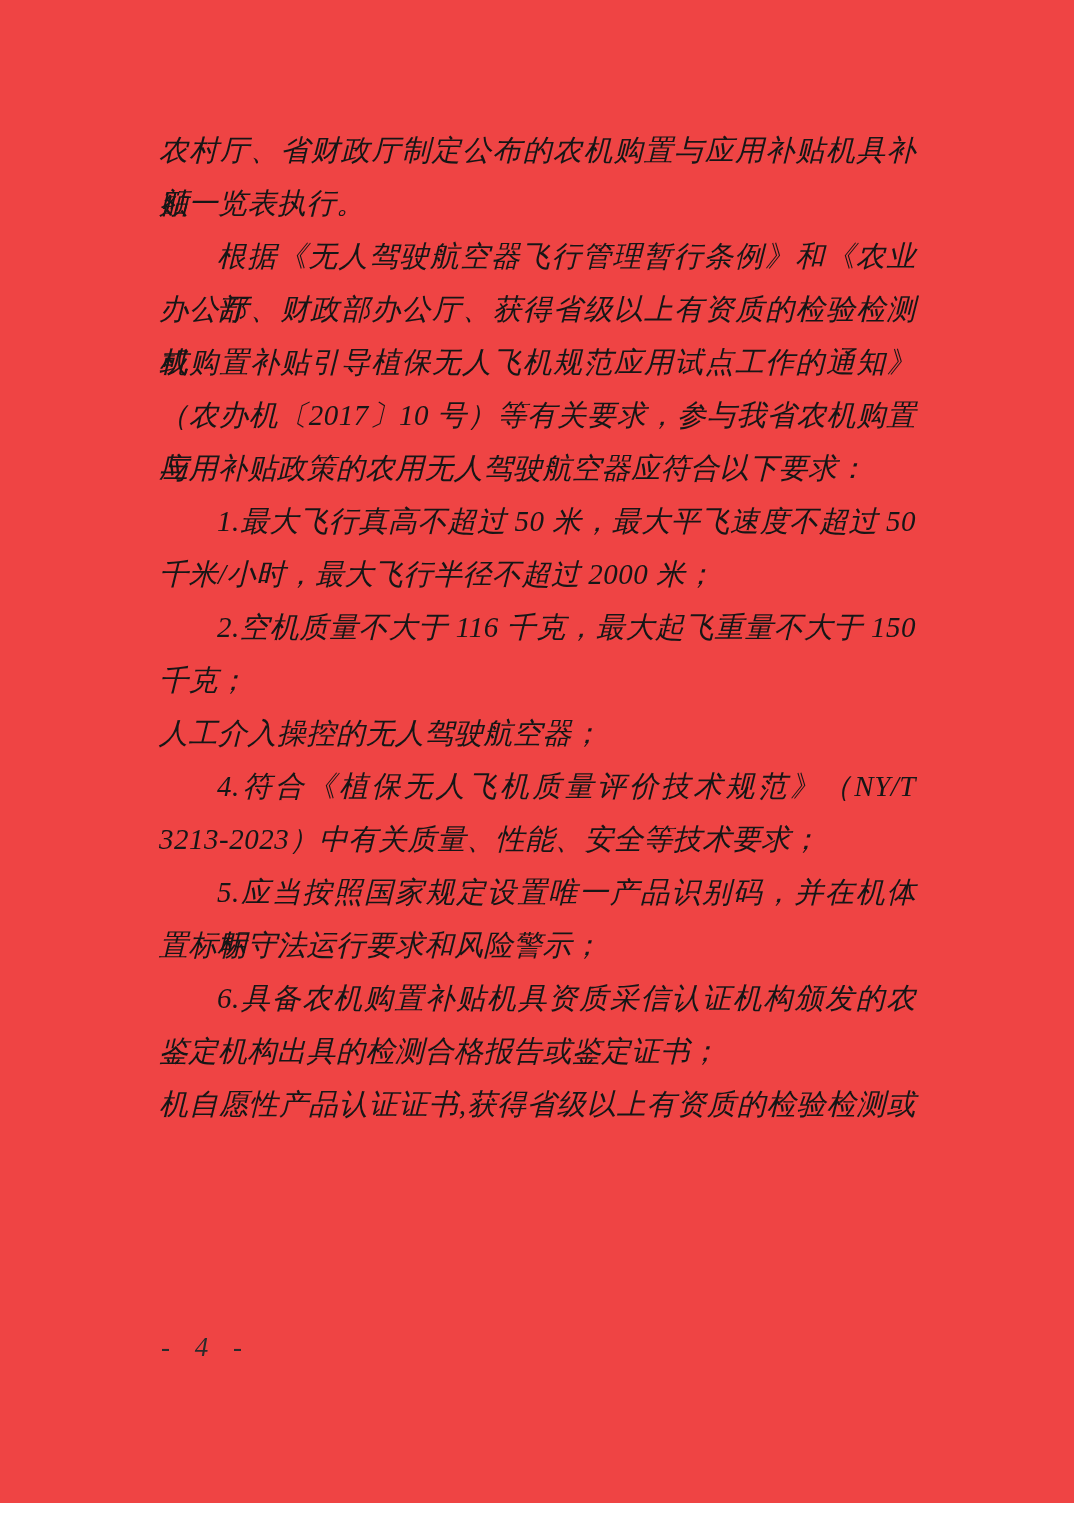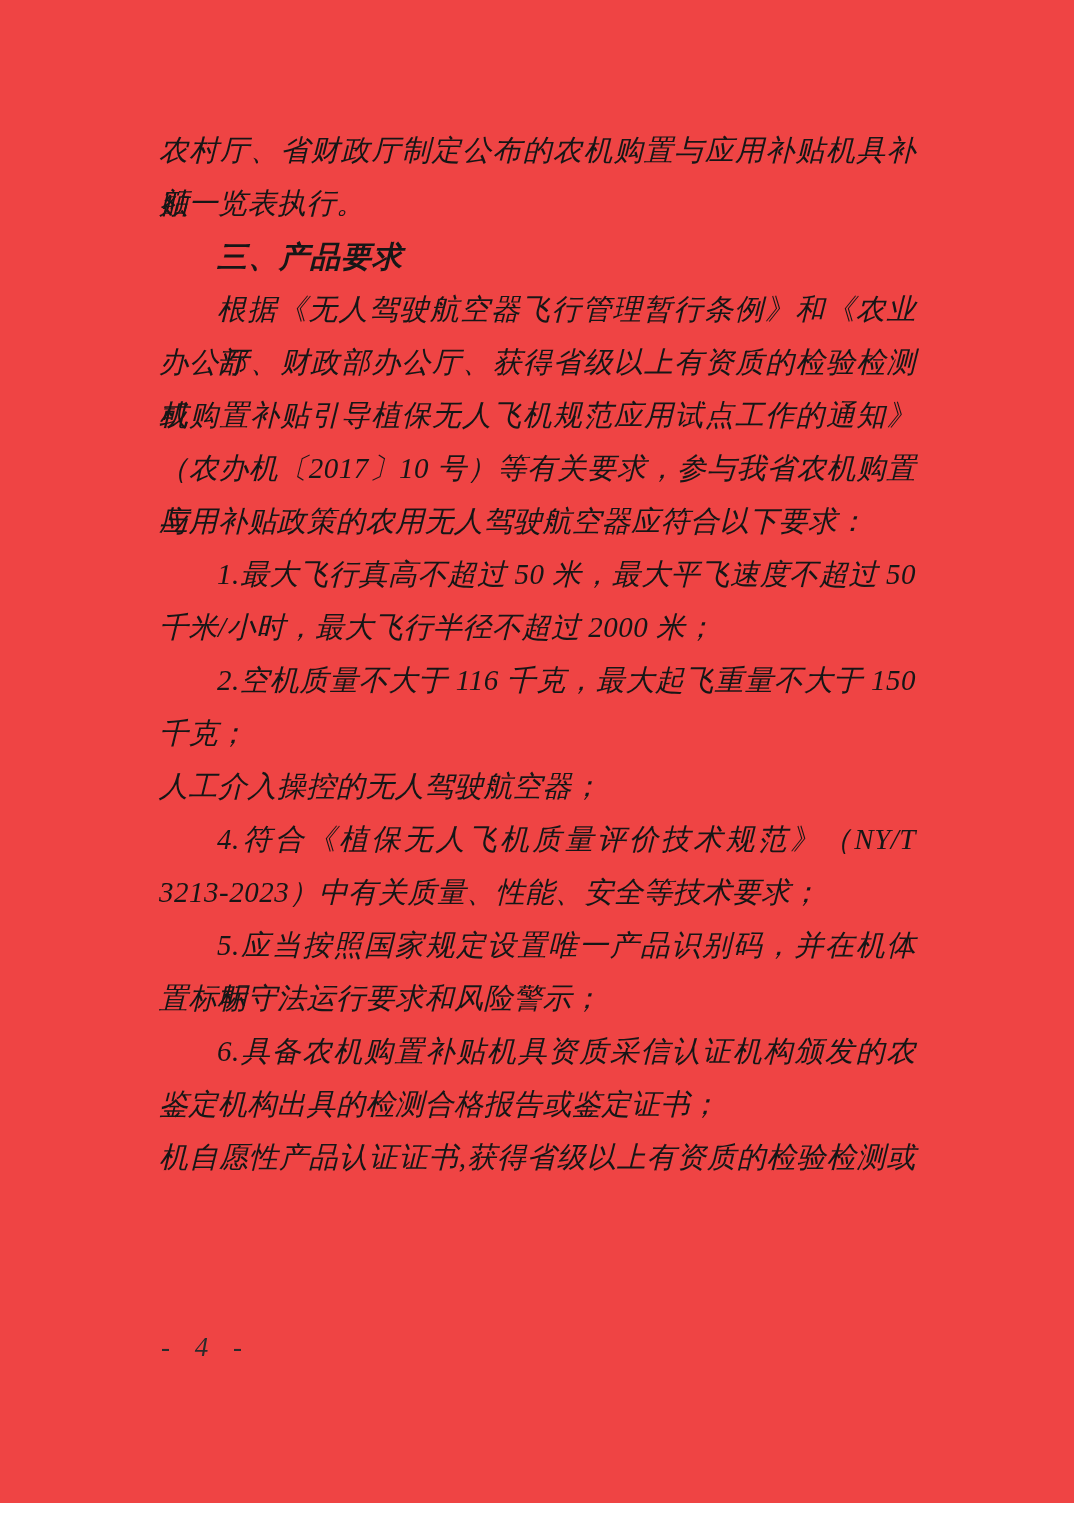--- a/index.html
+++ b/index.html
@@ -55,21 +55,20 @@
     word-spacing: 6px;
   }
 </style>
 </head>
 <body>
 
 <div class="page">
   <div class="doc">
       <div class="line fill">农村厅、省财政厅制定公布的农机购置与应用补贴机具补贴</div>
       <div class="line">额一览表执行。</div>
-      <div class="line indent heading">三、产品要求</div>
       <div class="line fill indent">根据《无人驾驶航空器飞行管理暂行条例》和《农业部</div>
       <div class="line fill">办公厅、财政部办公厅、获得省级以上有资质的检验检测或</div>
       <div class="line fill">机购置补贴引导植保无人飞机规范应用试点工作的通知》</div>
       <div class="line fill">（农办机〔2017〕10 号）等有关要求，参与我省农机购置与</div>
       <div class="line">应用补贴政策的农用无人驾驶航空器应符合以下要求：</div>
       <div class="line fill indent">1.最大飞行真高不超过 50 米，最大平飞速度不超过 50</div>
       <div class="line">千米/小时，最大飞行半径不超过 2000 米；</div>
       <div class="line fill indent">2.空机质量不大于 116 千克，最大起飞重量不大于 150</div>
       <div class="line">千克；</div>
       <div class="line">人工介入操控的无人驾驶航空器；</div>

